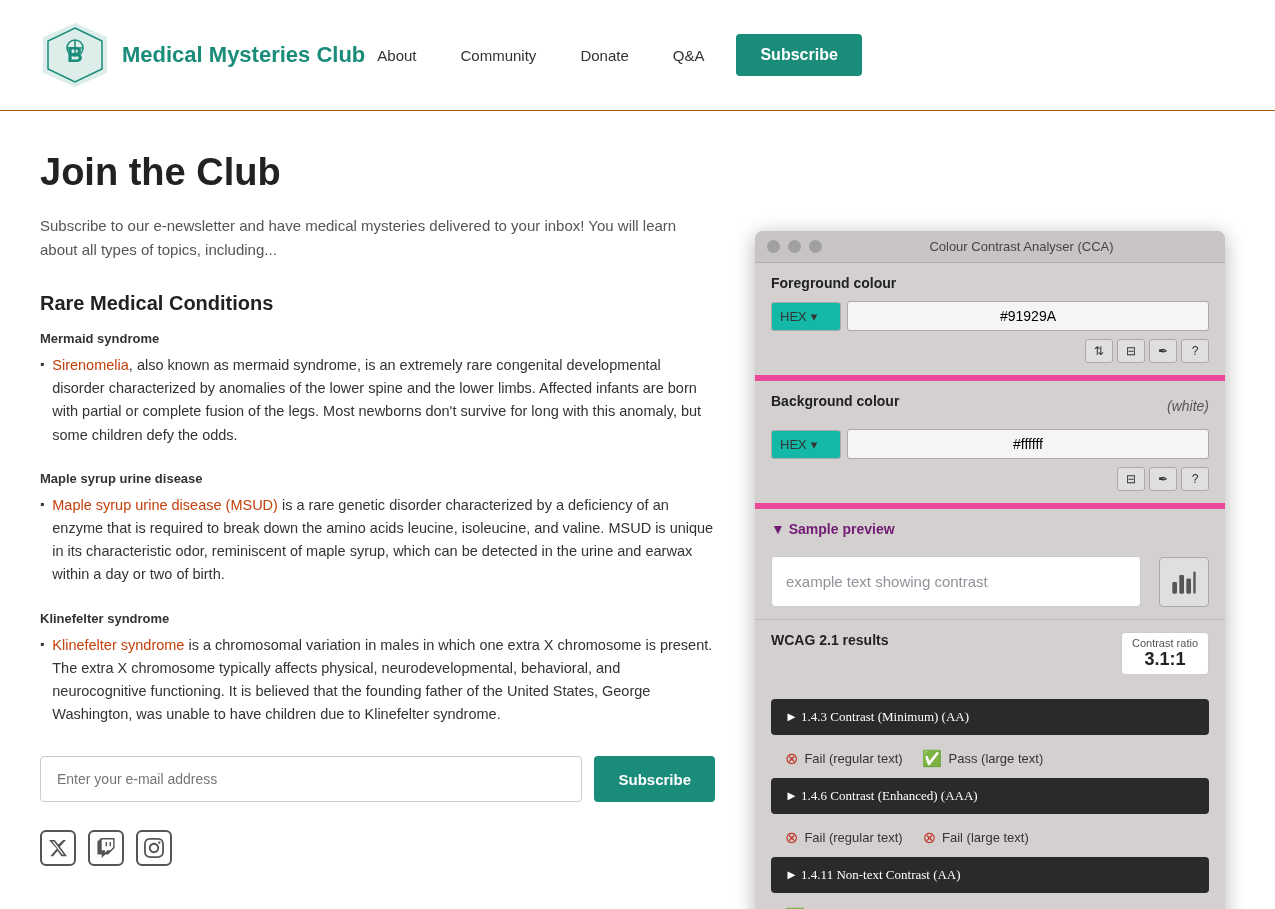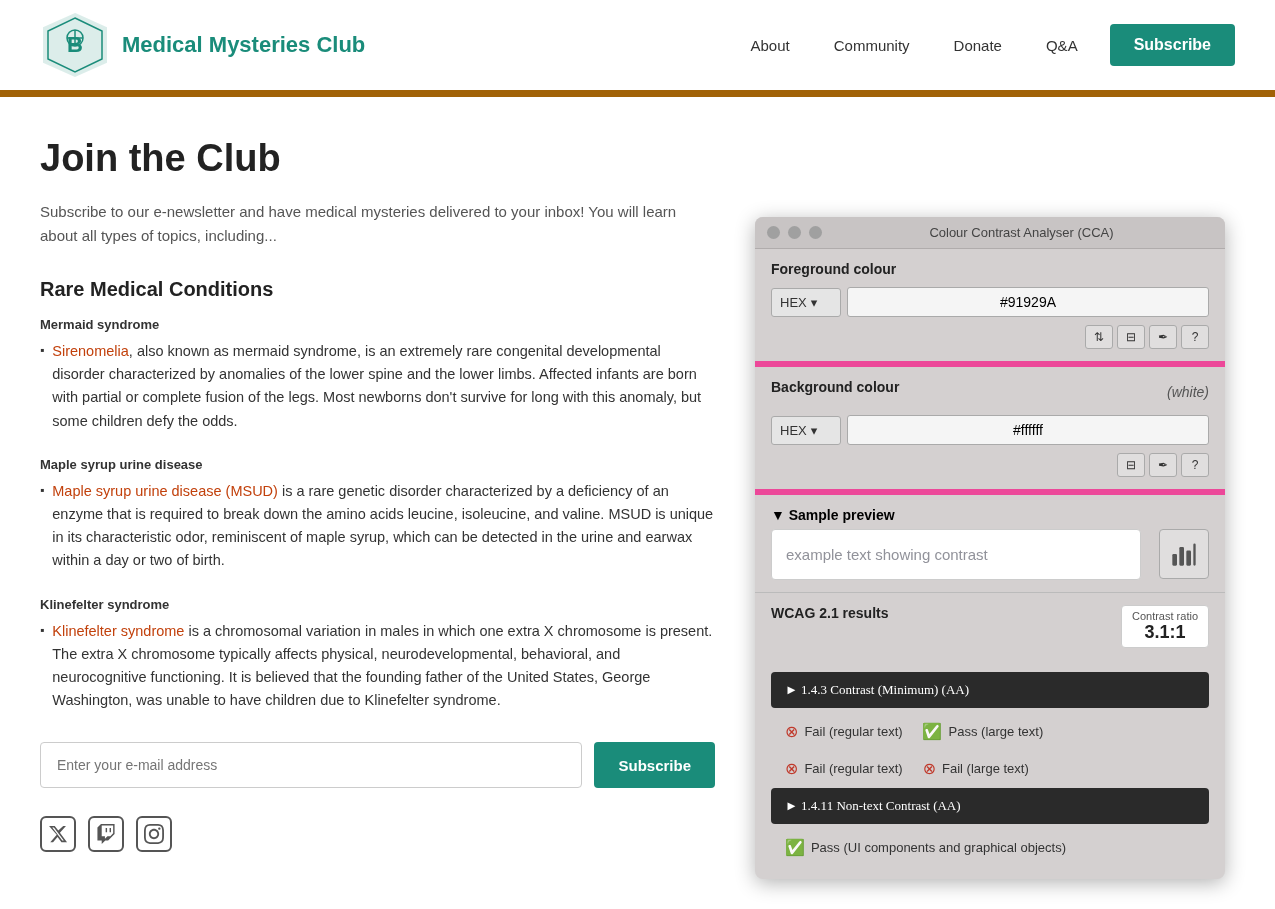--- a/index.html
+++ b/index.html
@@ -2,23 +2,22 @@
 <html><head>
   <meta charset="utf-8">
   <style>
     * { box-sizing: border-box; margin: 0; padding: 0; }
     body { font-family: Arial, sans-serif; background: #fff; color: #333; font-size: 15px; }
 
     
     header {
       display: flex;
       align-items: center;
-      padding: 10px 40px;
-      border-bottom: 7px solid #a16207;
-      justify-content: space-between;
+      padding: 20px 40px;
+      border-bottom: 1px solid #a16207;
     }
     .logo-area {
       display: flex;
       align-items: center;
       gap: 12px;
     }
     .logo-icon {
       width: 70px;
       height: 70px;
     }
@@ -212,21 +211,21 @@
       font-size: 14px;
       color: #555;
     }
     .cca-input-row {
       display: flex;
       gap: 6px;
       align-items: center;
       margin-bottom: 8px;
     }
     .cca-format-select {
-      background: #e5e5e5;
+      background: #14b8a6;
       border: 1px solid #aaa;
       border-radius: 3px;
       padding: 6px 8px;
       font-size: 13px;
       cursor: pointer;
       display: flex;
       align-items: center;
       gap: 4px;
       min-width: 70px;
     }
@@ -259,26 +258,27 @@
     }
 
     
     .cca-preview-section {
       padding: 12px 16px;
       border-bottom: 1px solid #bbb;
     }
     .cca-preview-label {
       font-size: 14px;
       font-weight: bold;
-      color: #000000;
-      margin-bottom: 6px;
+      color: #701a75;
+      margin-bottom: 19px;
     }
     .cca-preview-row {
       display: flex;
       gap: 18px;
+      align-items: center;
     }
     .cca-text-preview {
       flex: 1;
       background: #fff;
       border: 1px solid #ccc;
       border-radius: 4px;
       padding: 16px 14px;
       font-size: 15px;
       color: #91929A;
     }
@@ -528,20 +528,23 @@
             <div class="result-item">
               <span class="result-fail">⊗</span>
               <span class="result-text">Fail (regular text)</span>
             </div>
             <div class="result-item">
               <span class="result-pass">✅</span>
               <span class="result-text">Pass (large text)</span>
             </div>
           </div>
 
+          <div class="wcag-row">
+            <span>► 1.4.6 Contrast (Enhanced) (AAA)</span>
+          </div>
           <div class="wcag-result-row">
             <div class="result-item">
               <span class="result-fail">⊗</span>
               <span class="result-text">Fail (regular text)</span>
             </div>
             <div class="result-item">
               <span class="result-fail">⊗</span>
               <span class="result-text">Fail (large text)</span>
             </div>
           </div>

